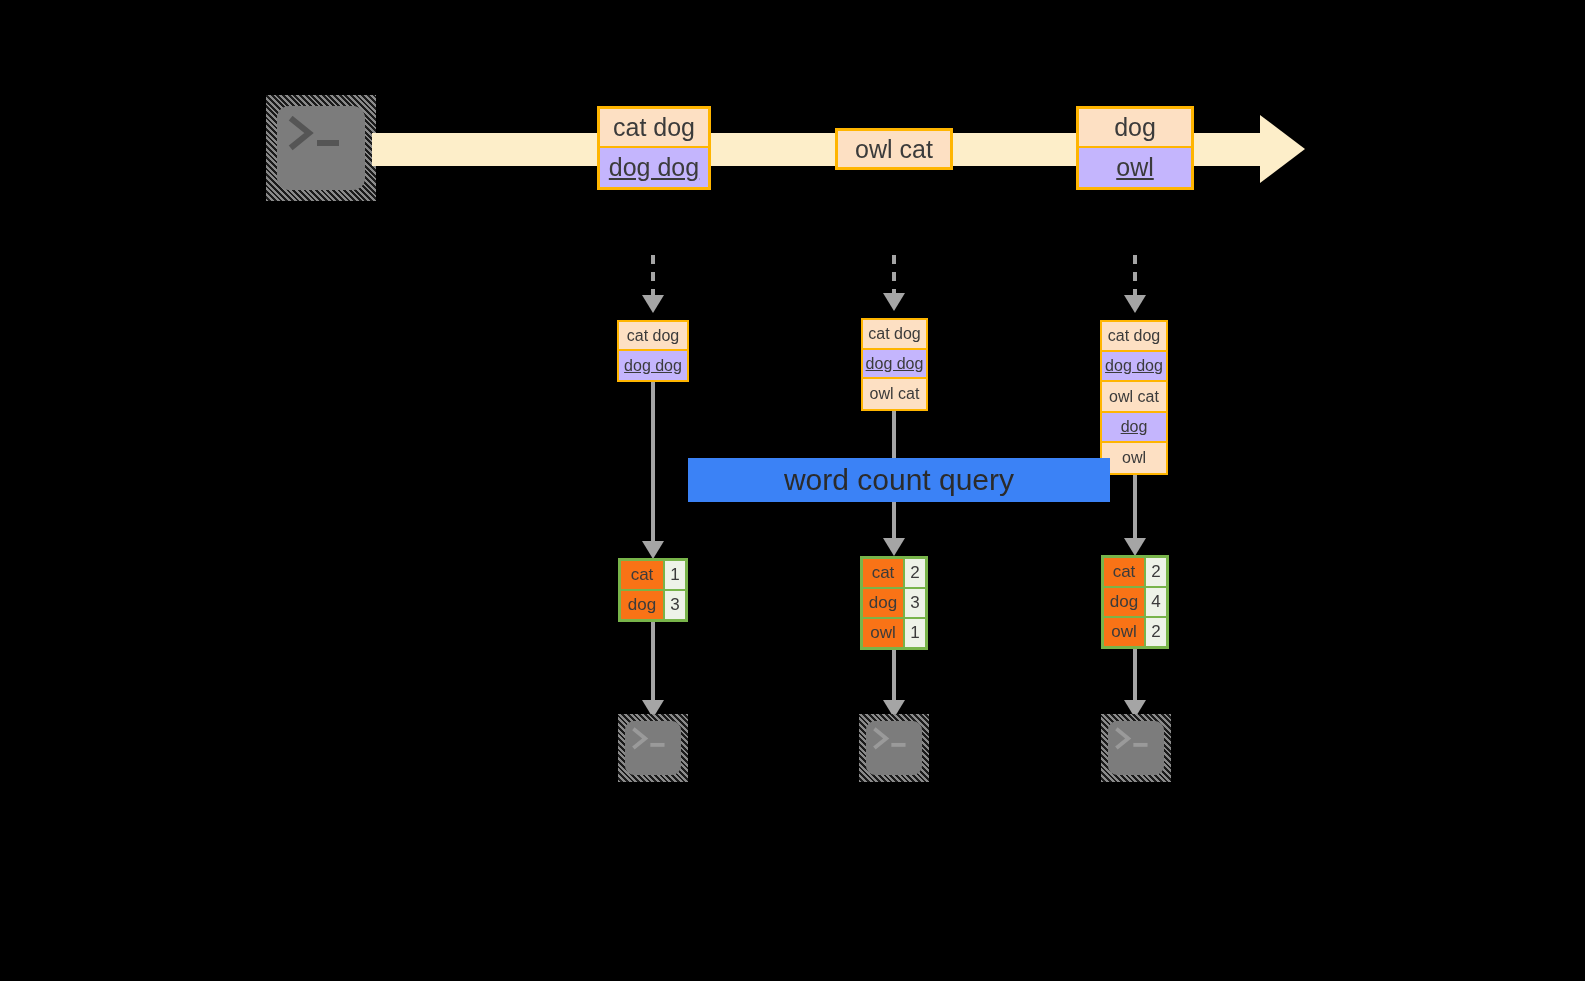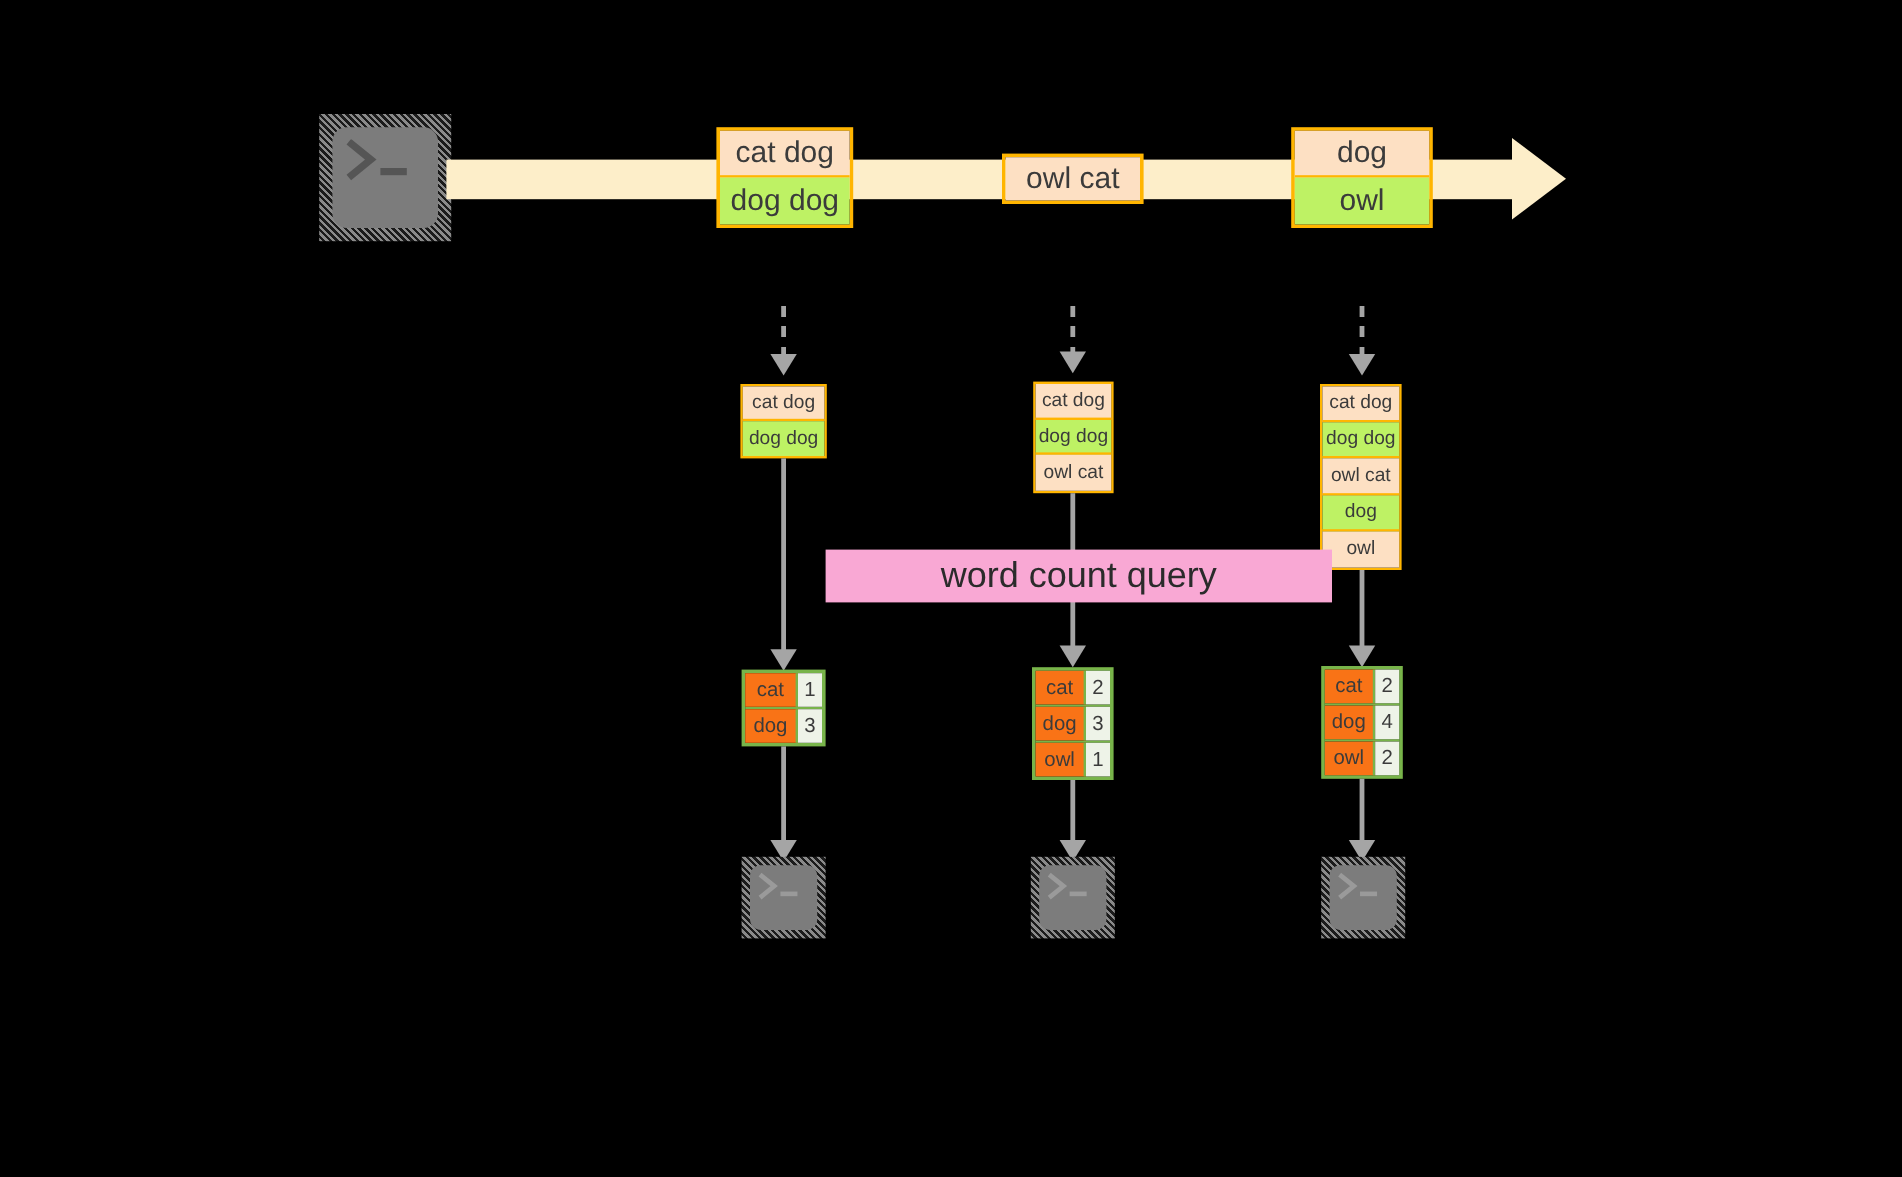--- a/index.html
+++ b/index.html
@@ -28,21 +28,21 @@
         border-left:45px solid #fdeec9;}
 
   
   .rec{position:absolute;box-sizing:border-box;border:3px solid #ffb500;
        display:flex;flex-direction:column;}
   .rec .cell{flex:1 1 auto;display:flex;align-items:center;
        justify-content:center;color:#3b3b3b;box-sizing:border-box;
        border-bottom:2px solid #ffb500;white-space:nowrap;}
   .rec .cell:last-child{border-bottom:none;}
   .cell.shade-a{background:#fde0c3;}
-  .cell.shade-b{background:#bef264;}
+  .cell.shade-b{background:#c4b5fd;text-decoration:underline;}
 
   .rec.big{font-size:25px;}
   .rec.big .cell{height:39px;}
   .rec.small{border-width:2px;font-size:16px;}
   .rec.small .cell{height:31px;border-bottom-width:2px;}
 
   
   .res{position:absolute;box-sizing:border-box;border:3px solid #78b44a;
        display:flex;flex-direction:column;font-size:17px;}
   .res .row{display:flex;flex:1 1 auto;border-bottom:2px solid #78b44a;}
@@ -56,21 +56,21 @@
   .vline{position:absolute;background:#a5a5a5;width:4px;}
   .vdash{position:absolute;width:4px;
        background:repeating-linear-gradient(to bottom,
            #a5a5a5 0px,#a5a5a5 9px,transparent 9px,transparent 17px);}
   .vhead{position:absolute;width:0;height:0;
        border-left:11px solid transparent;
        border-right:11px solid transparent;
        border-top:18px solid #a5a5a5;}
 
   
-  .qlabel{position:absolute;background:#f9a8d4;color:#2b2b2b;
+  .qlabel{position:absolute;background:#3b82f6;color:#2b2b2b;
        display:flex;align-items:center;justify-content:center;
        font-size:30px;white-space:nowrap;}
 </style>
 </head>
 <body>
 
 <div id="stage">
 
   <div class="term" style="left:266px;top:95px;width:110px;height:106px;">
     <div class="inner">

